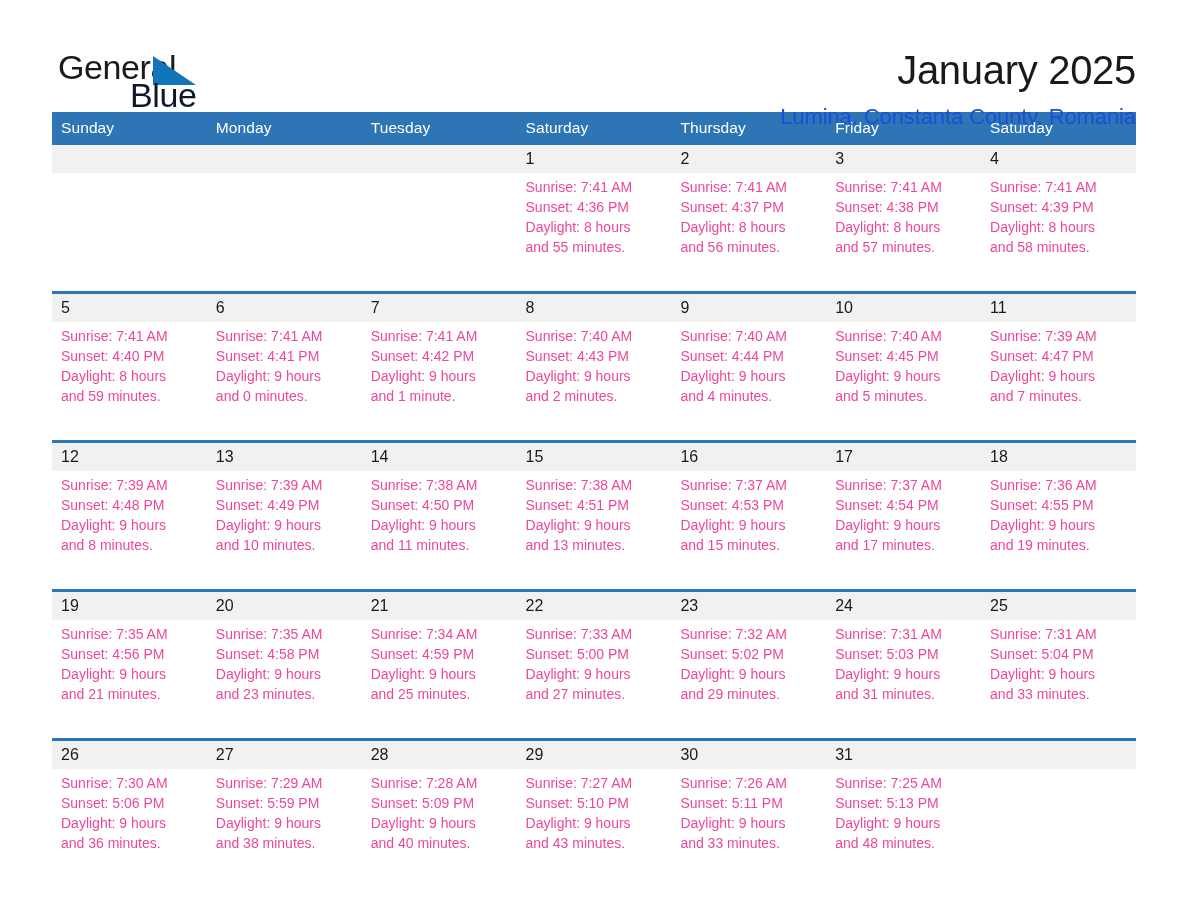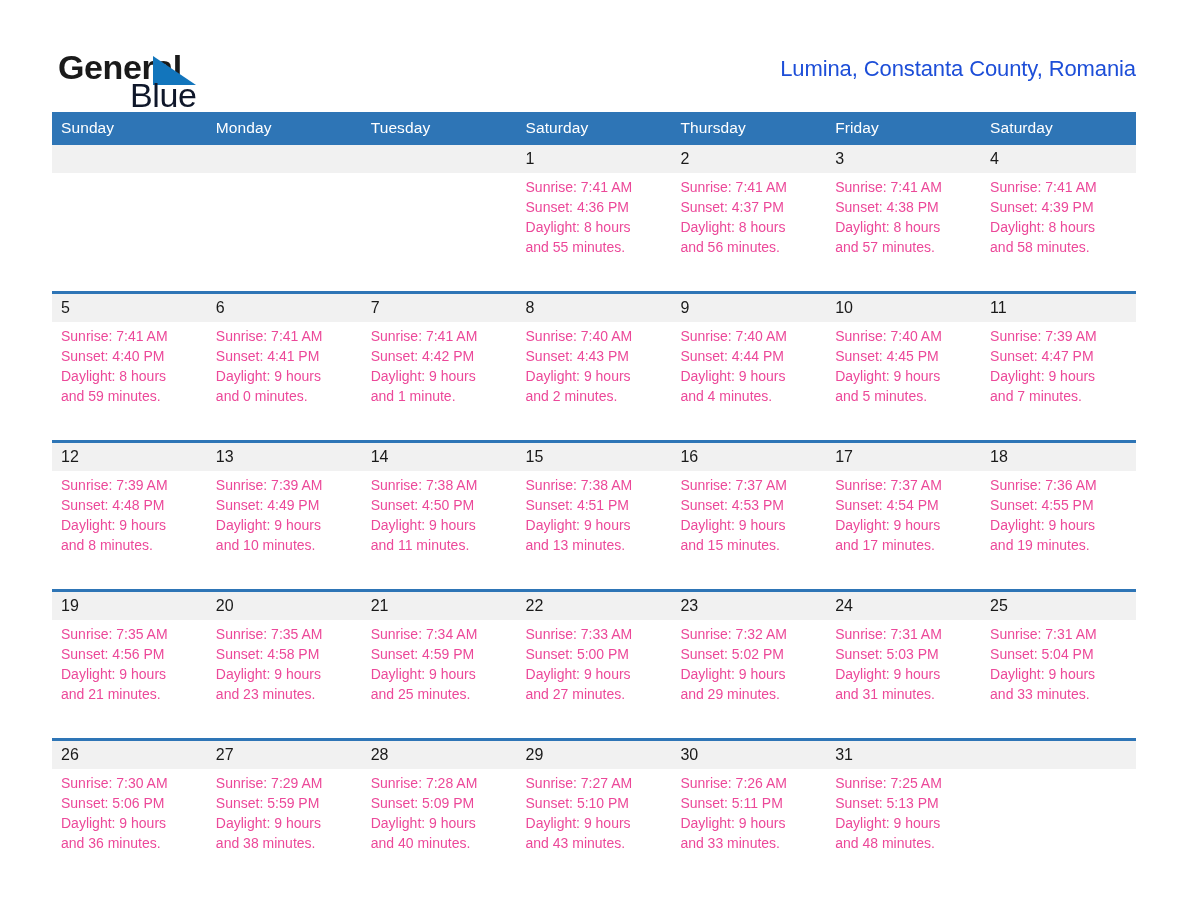--- a/index.html
+++ b/index.html
@@ -38,21 +38,21 @@
     flex: 0 0 auto;
   }
   .brand-general {
     position: absolute;
     left: 6px;
     top: 2px;
     font-size: 34px;
     line-height: 38px;
     color: #1a1a1a;
     letter-spacing: -0.4px;
-    font-weight: 700;
+    font-weight: 400;
   }
   .brand-tri {
     position: absolute;
     left: 101px;
     top: 10px;
     width: 0;
     height: 0;
     border-left: 43px solid #1275bc;
     border-top: 29px solid transparent;
   }
@@ -137,20 +137,21 @@
 
 <div class="page">
 
   <div class="header">
     <div class="brand">
       <span class="brand-general">General</span>
       <span class="brand-tri"></span>
       <span class="brand-blue">Blue</span>
     </div>
     <div class="title-wrap">
+      <div class="cal-title">January 2025</div>
       <div class="cal-subtitle">Lumina, Constanta County, Romania</div>
     </div>
   </div>
 
   <table class="calendar">
     <colgroup>
       <col>
         <col>
         <col>
         <col>

